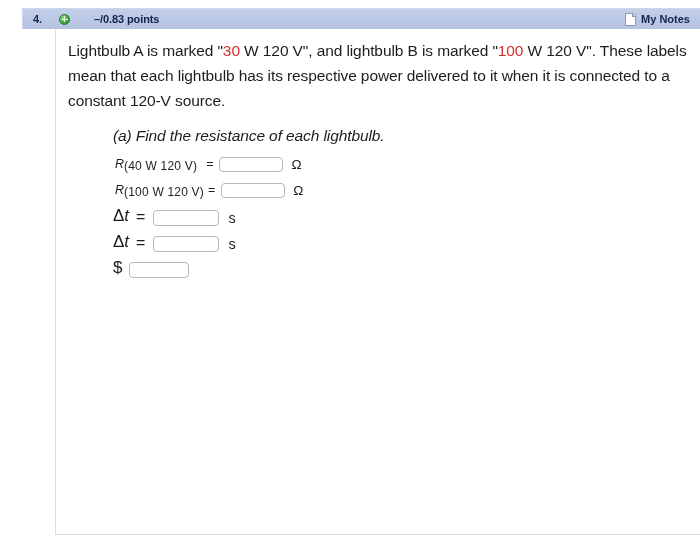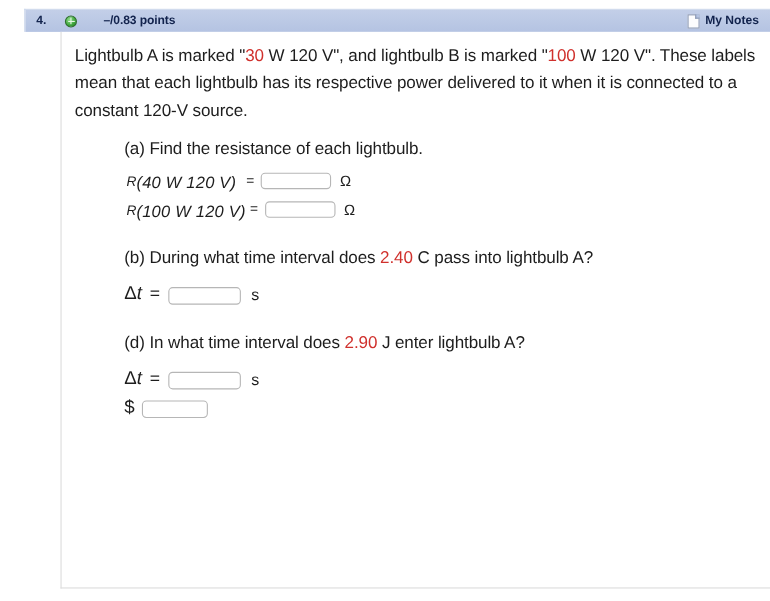--- a/index.html
+++ b/index.html
@@ -119,21 +119,21 @@
 
   .stem {
     font-size: 15.5px;
     line-height: 25px;
     color: #1d1d1d;
     margin: 0 0 10px 0;
     letter-spacing: -0.1px;
   }
   .num-red { color: #d0312d; }
 
-  .part { margin: 0 0 6px 0; padding-left: 45px; }
+  .part { margin: 0 0 6px 0; padding-left: 45px; font-style: italic; }
   .part-gap { margin-top: 22px; }
   .part-text {
     font-size: 15.5px;
     line-height: 25px;
     color: #1d1d1d;
     letter-spacing: -0.1px;
   }
 
   
   .rrow {
@@ -148,25 +148,24 @@
     color: #1d1d1d;
     white-space: nowrap;
     display: inline-flex;
     align-items: baseline;
   }
   .rlabel .var {
     font-style: italic;
     font-size: 12.5px;
   }
   .rlabel .sub {
-    font-size: 15px;
+    font-size: 12px;
     position: relative;
     top: 2px;
     letter-spacing: 0.2px;
-    font-style: italic;
   }
   .eq {
     font-size: 12.5px;
     margin: 0 6px 0 9px;
     color: #1d1d1d;
   }
   .rrow.wide .eq { margin-left: 4px; }
 
   .ansbox {
     width: 64px;
@@ -258,33 +257,27 @@
   <div class="rrow wide">
     <span class="rlabel">
       <span class="var">R</span>
         <span class="sub">(100 W 120 V)</span>
     </span>
     <span class="eq">=</span>
     <input class="ansbox" type="text" value="" style="">
     <span class="unit ohm">Ω</span>
   </div>
 
-  <div class="part part-gap">
-    <span class="part-text"><span>(b) During what time interval does </span><span class="num-red">2.40</span><span> C pass into lightbulb A?</span></span>
-  </div>
   <div class="arow">
     <span class="dt">Δ<i>t</i></span>
     <span class="eqs">=</span>
     <input class="ansbox tall" type="text" value="" style="">
     <span class="unit-s">s</span>
   </div>
 
-  <div class="part part-gap">
-    <span class="part-text"><span>(d) In what time interval does </span><span class="num-red">2.90</span><span> J enter lightbulb A?</span></span>
-  </div>
   <div class="arow">
     <span class="dt">Δ<i>t</i></span>
     <span class="eqs">=</span>
     <input class="ansbox tall" type="text" value="" style="">
     <span class="unit-s">s</span>
   </div>
 
   <div class="arow">
     <span class="dollar">$</span>
     <input class="ansbox money" type="text" value="" style="">

